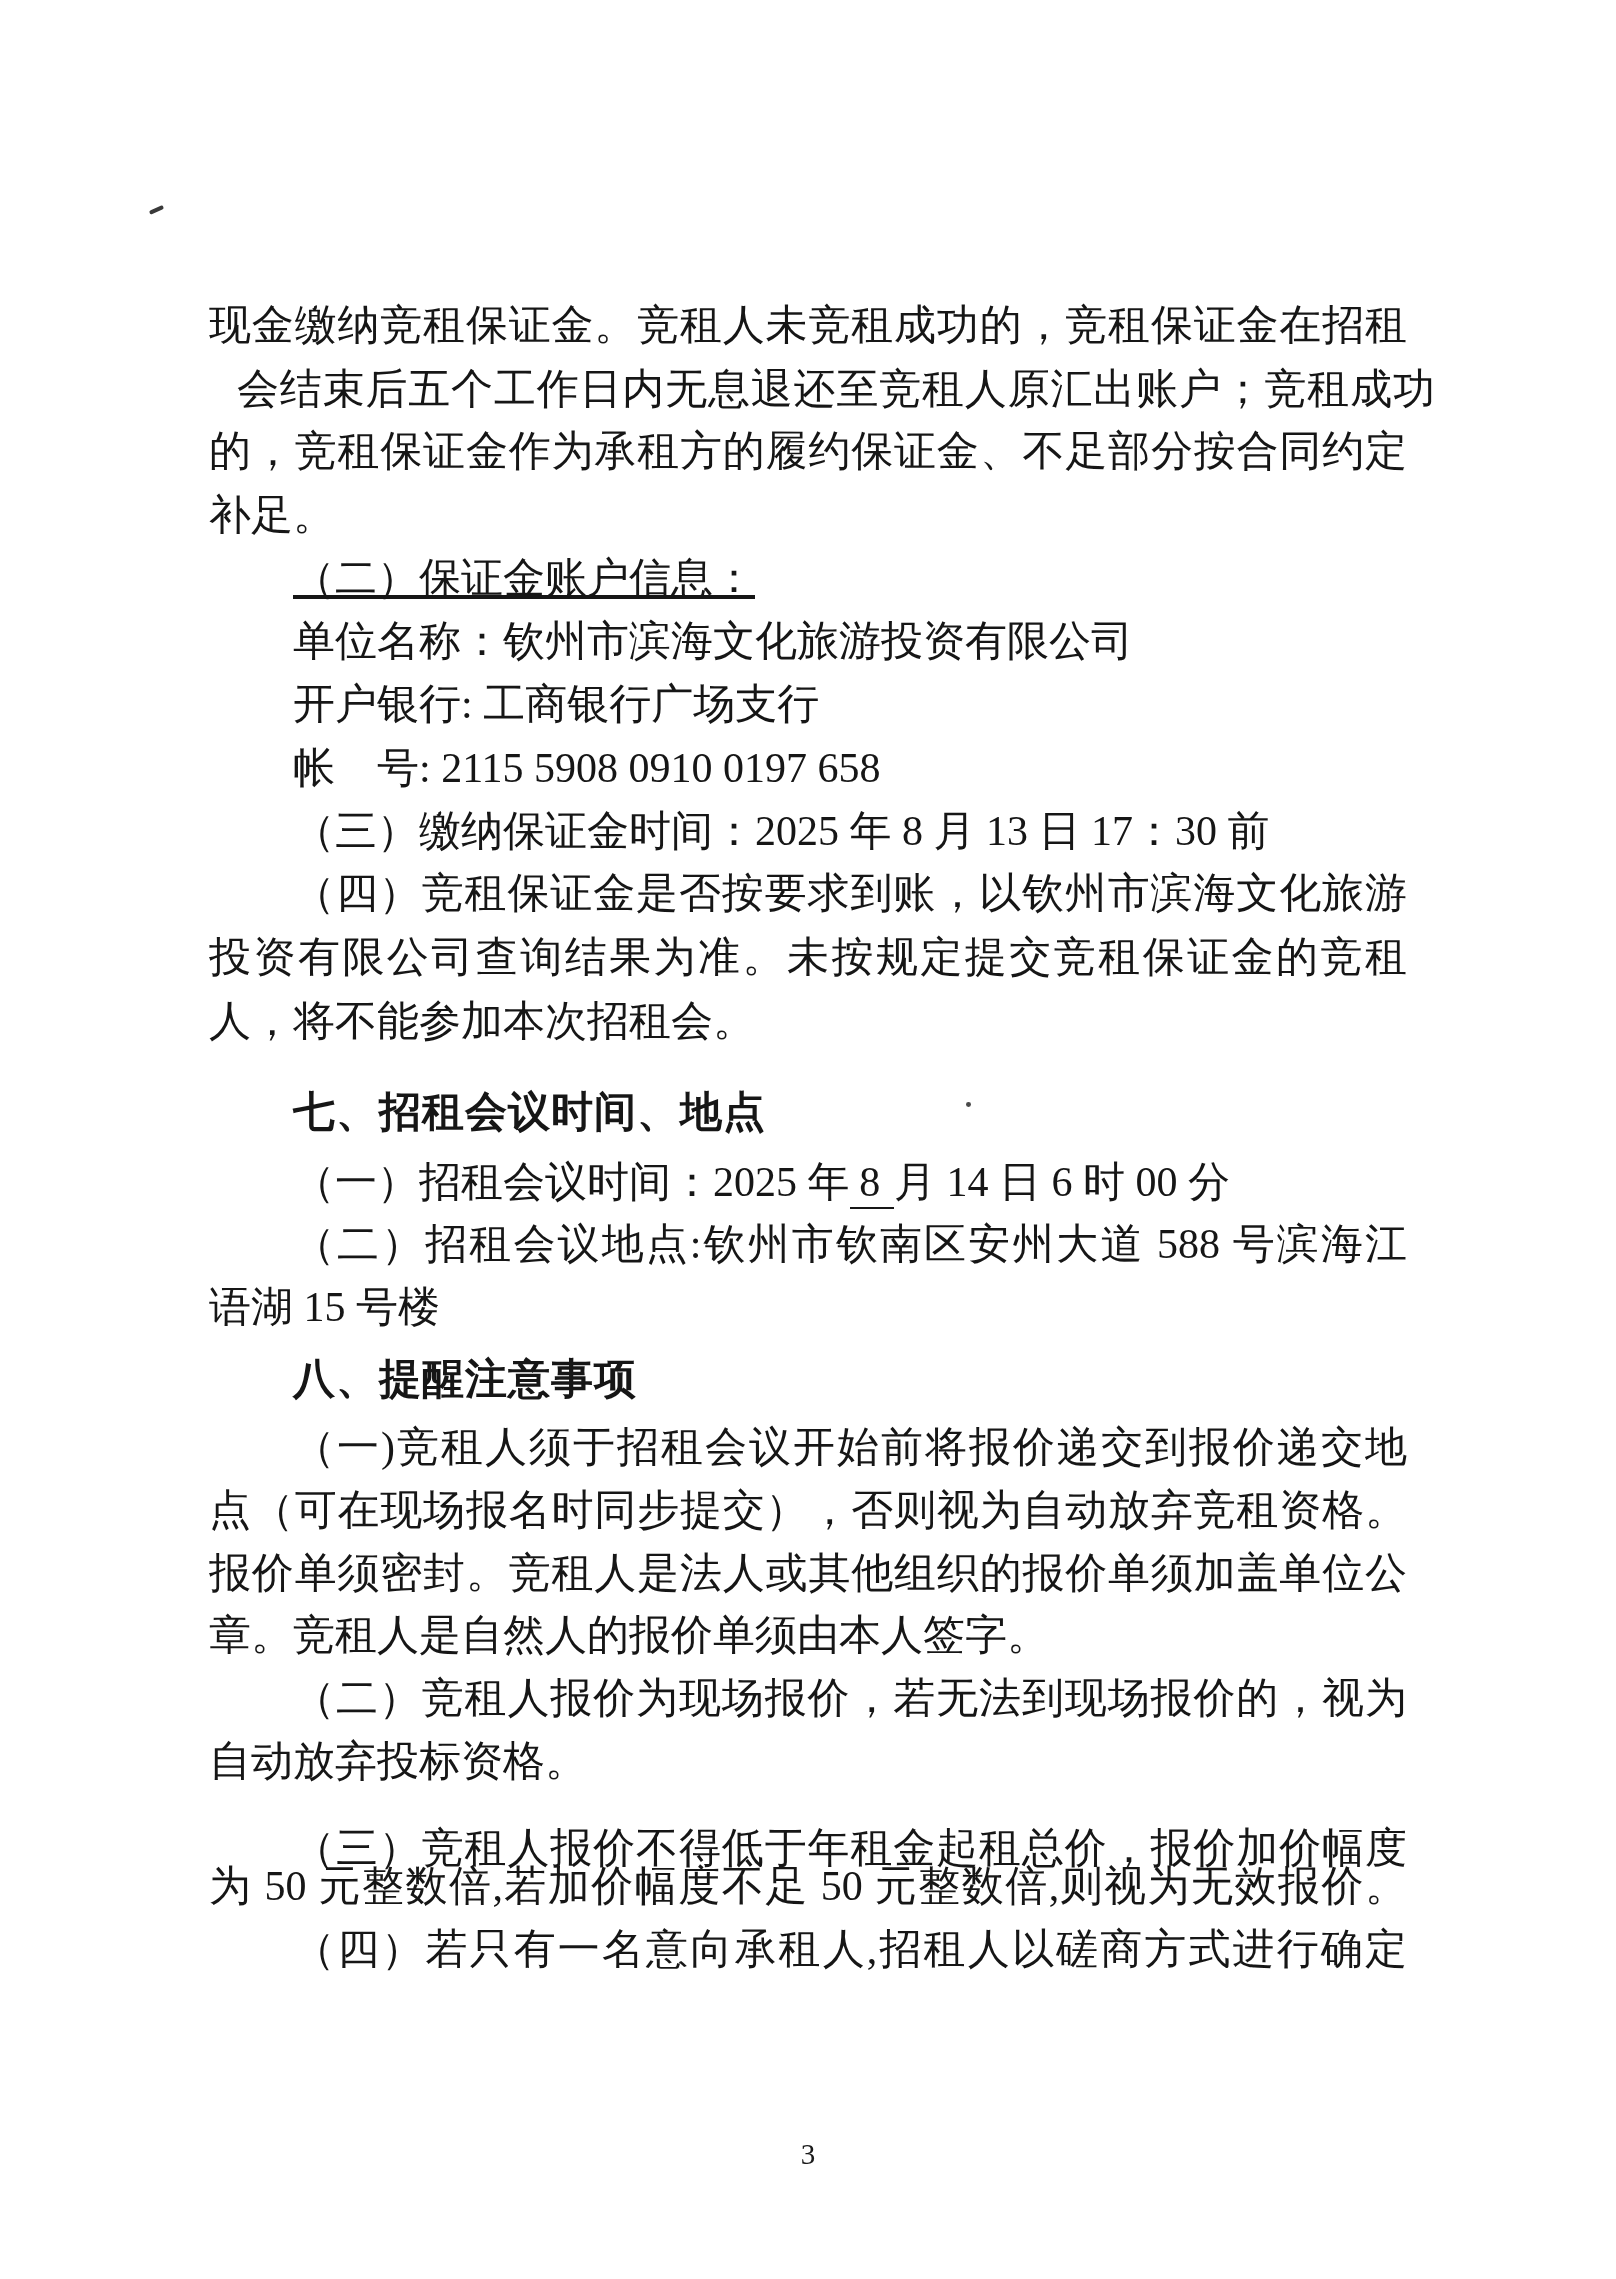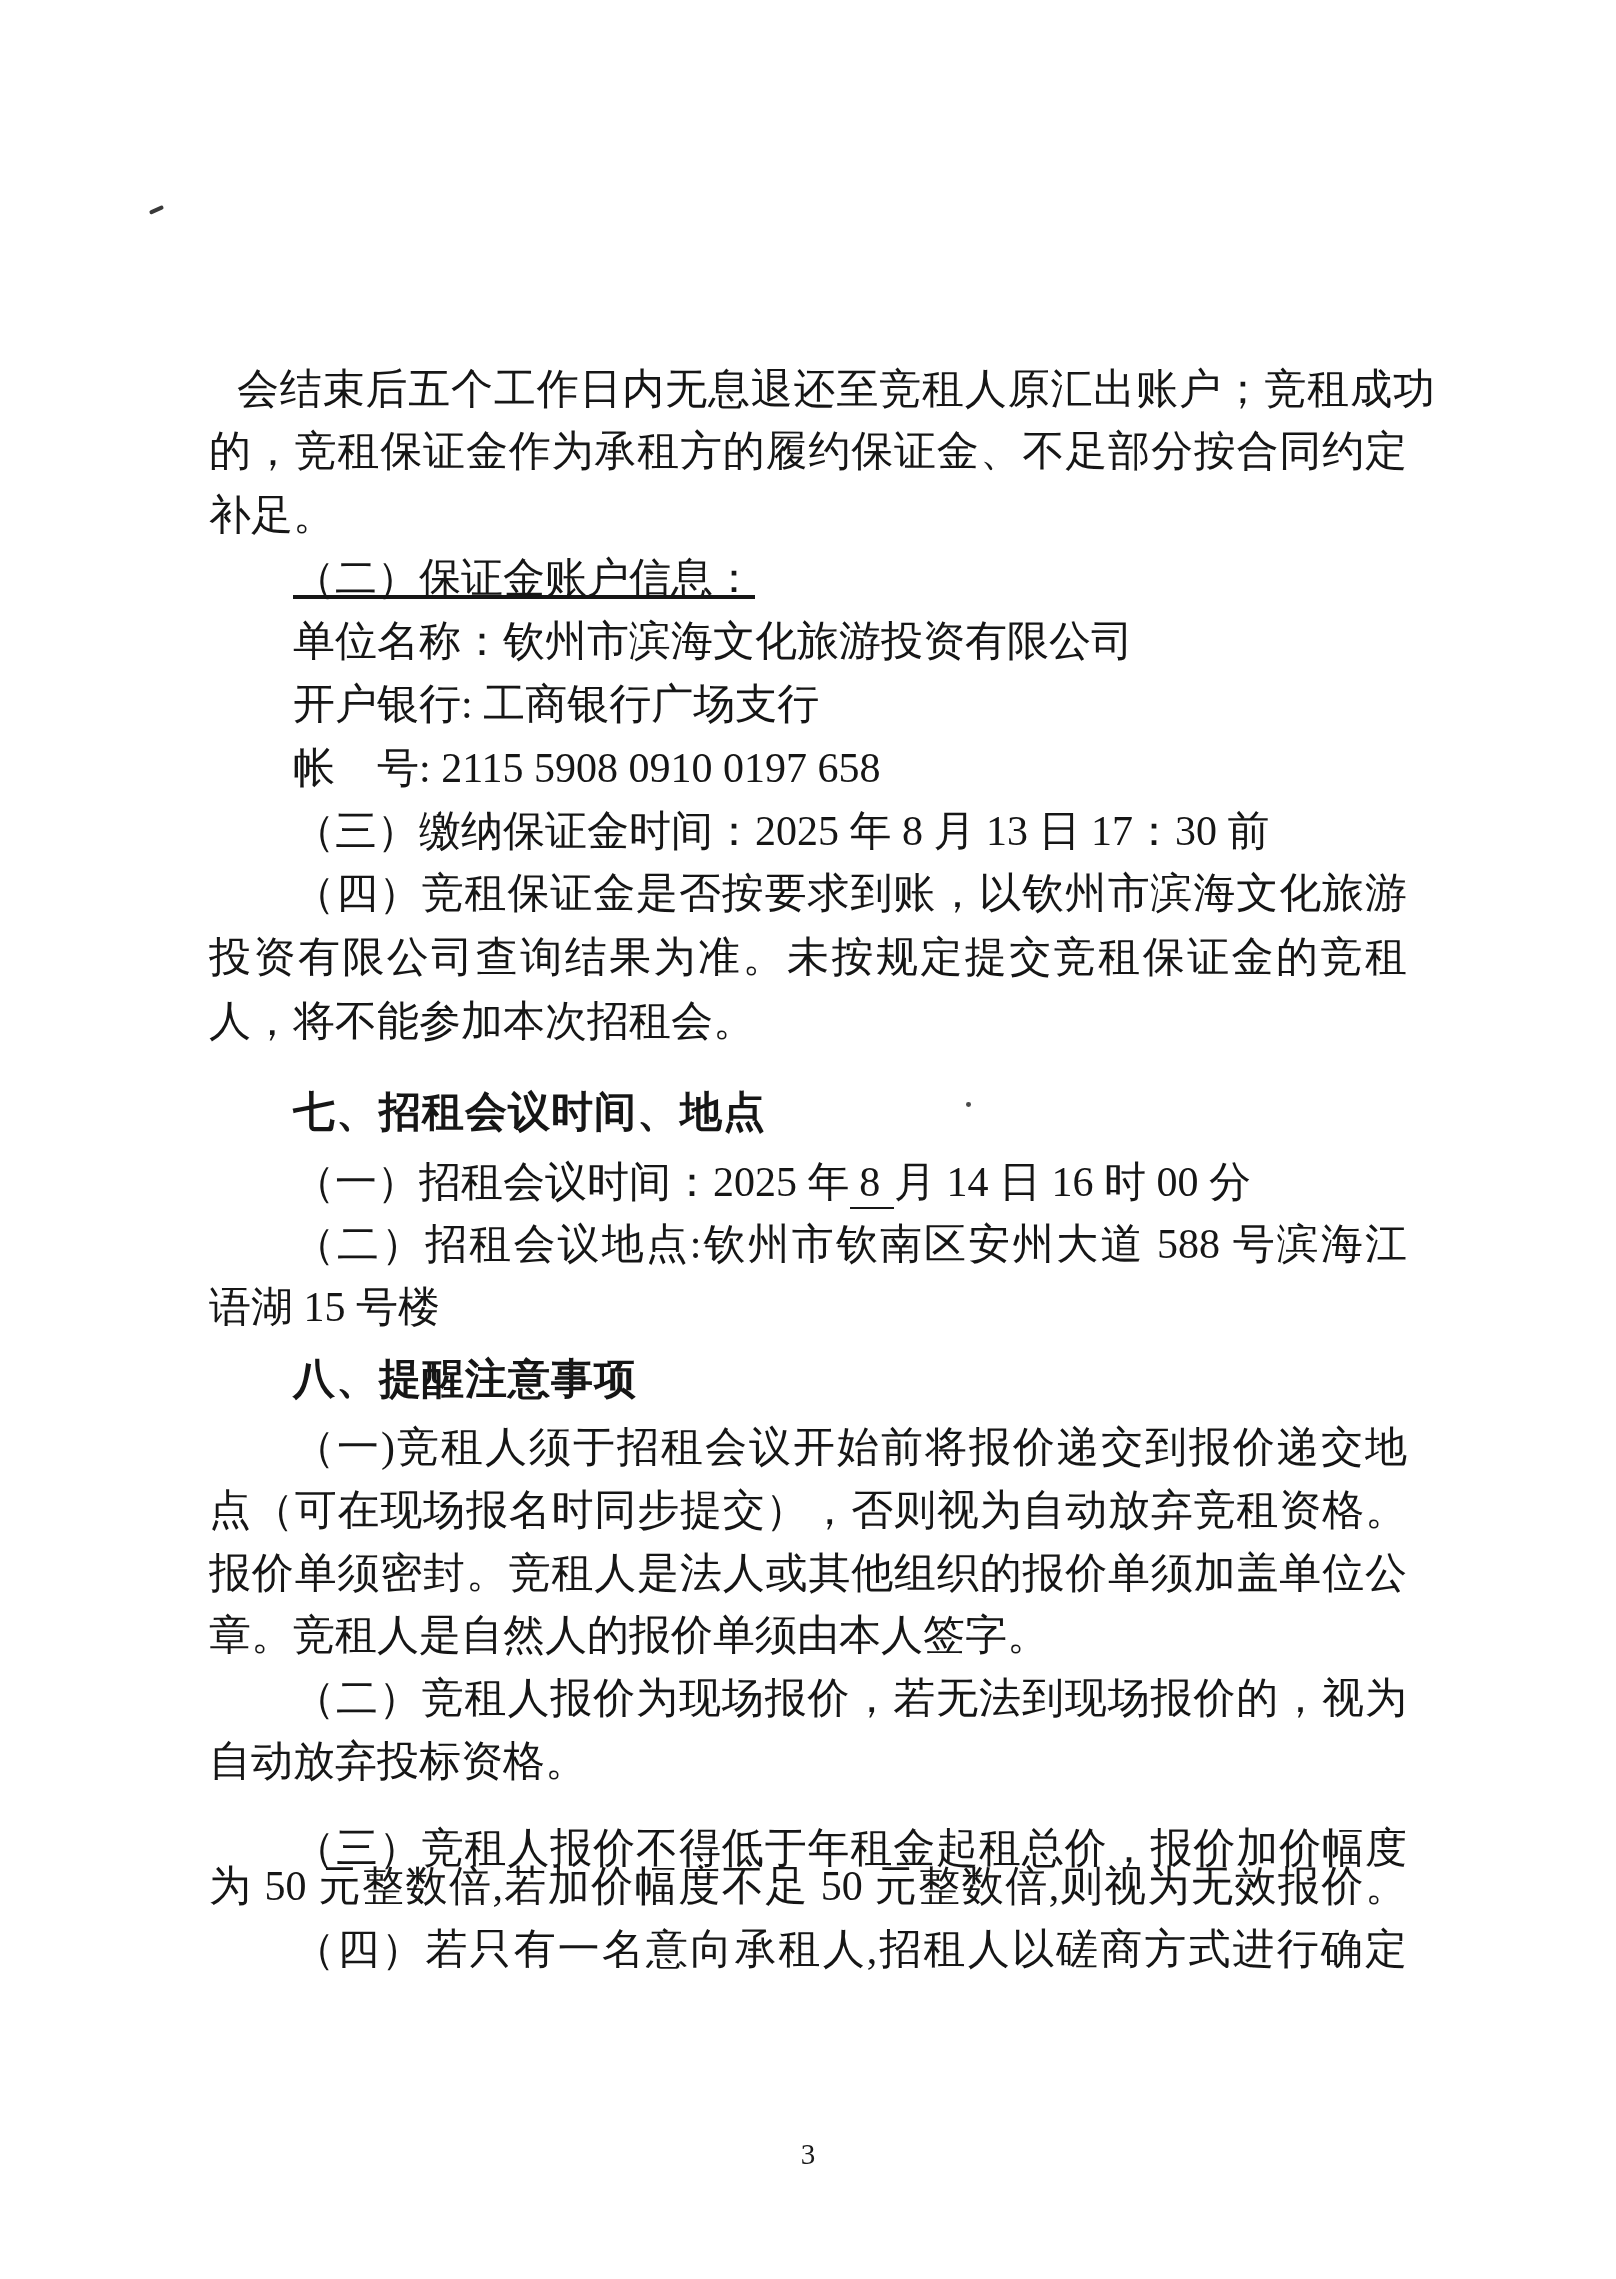--- a/index.html
+++ b/index.html
@@ -81,33 +81,34 @@
     background: #4a4a4a;
     border-radius: 50%;
   }
 </style>
 </head>
 <body>
 
 <div class="page">
   <div class="stray-mark"></div>
   <div class="doc-body" id="doc-body">
+      <div class="line justify" style="top: 300px;">现金缴纳竞租保证金。竞租人未竞租成功的，竞租保证金在招租</div>
       <div class="line justify" style="top: 364px; margin-left: 28px;">会结束后五个工作日内无息退还至竞租人原汇出账户；竞租成功</div>
       <div class="line justify" style="top: 426px;">的，竞租保证金作为承租方的履约保证金、不足部分按合同约定</div>
       <div class="line" style="top: 490px;">补足。</div>
       <div class="line indent2" style="top: 553px; text-decoration: underline;">（二）保证金账户信息：</div>
       <div class="line indent2" style="top: 616px;">单位名称：钦州市滨海文化旅游投资有限公司</div>
       <div class="line indent2" style="top: 679px;">开户银行: 工商银行广场支行</div>
       <div class="line indent2" style="top: 743px;">帐　号: 2115 5908 0910 0197 658</div>
       <div class="line indent2" style="top: 806px;">（三）缴纳保证金时间：2025 年 8 月 13 日 17：30 前</div>
       <div class="line indent2 justify" style="top: 868px;">（四）竞租保证金是否按要求到账，以钦州市滨海文化旅游</div>
       <div class="line justify" style="top: 932px;">投资有限公司查询结果为准。未按规定提交竞租保证金的竞租</div>
       <div class="line" style="top: 996px;">人，将不能参加本次招租会。</div>
       <div class="line heading indent2" style="top: 1086px;">七、招租会议时间、地点</div>
-      <div class="line indent2" style="top: 1157px;"><span>（一）招租会议时间：2025 年</span><span class="u-field">8</span><span>月 14 日 16 时 00 分</span></div>
+      <div class="line indent2" style="top: 1157px;"><span>（一）招租会议时间：2025 年</span><span class="u-field">8</span><span>月 14 日 6 时 00 分</span></div>
       <div class="line indent2 justify" style="top: 1219px;">（二）招租会议地点:钦州市钦南区安州大道 588 号滨海江</div>
       <div class="line" style="top: 1282px;">语湖 15 号楼</div>
       <div class="line heading indent2" style="top: 1353px;">八、提醒注意事项</div>
       <div class="line indent2 justify" style="top: 1422px;">（一)竞租人须于招租会议开始前将报价递交到报价递交地</div>
       <div class="line justify" style="top: 1485px;">点（可在现场报名时同步提交），否则视为自动放弃竞租资格。</div>
       <div class="line justify" style="top: 1548px;">报价单须密封。竞租人是法人或其他组织的报价单须加盖单位公</div>
       <div class="line" style="top: 1610px;">章。竞租人是自然人的报价单须由本人签字。</div>
       <div class="line indent2 justify" style="top: 1673px;">（二）竞租人报价为现场报价，若无法到现场报价的，视为</div>
       <div class="line" style="top: 1736px;">自动放弃投标资格。</div>
       <div class="line indent2 justify" style="top: 1799px; margin-top: 24px;">（三）竞租人报价不得低于年租金起租总价，报价加价幅度</div>

